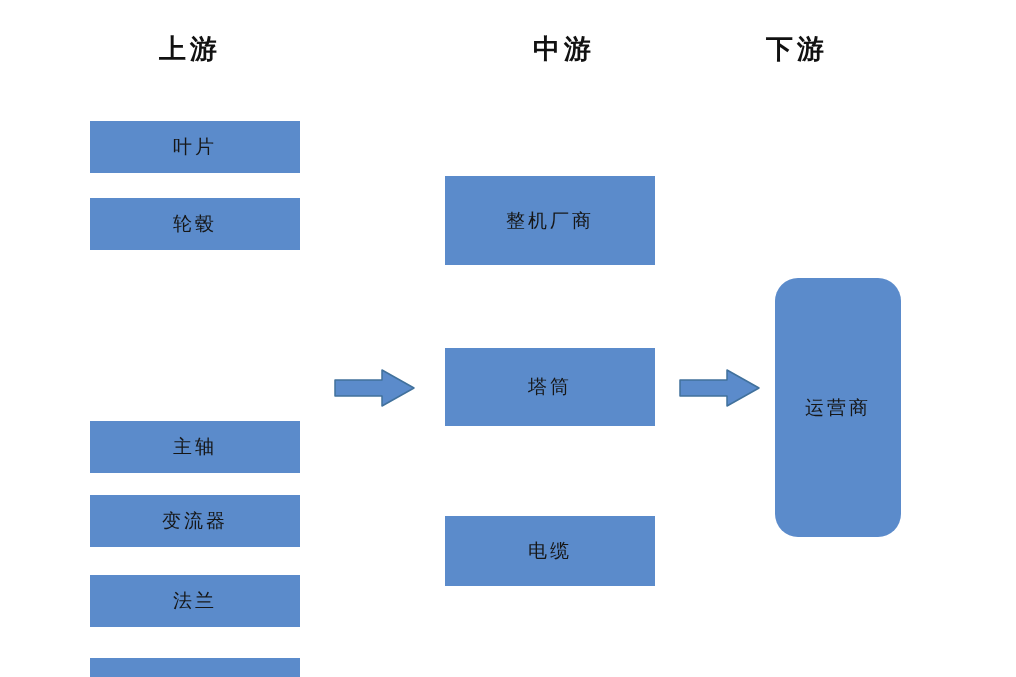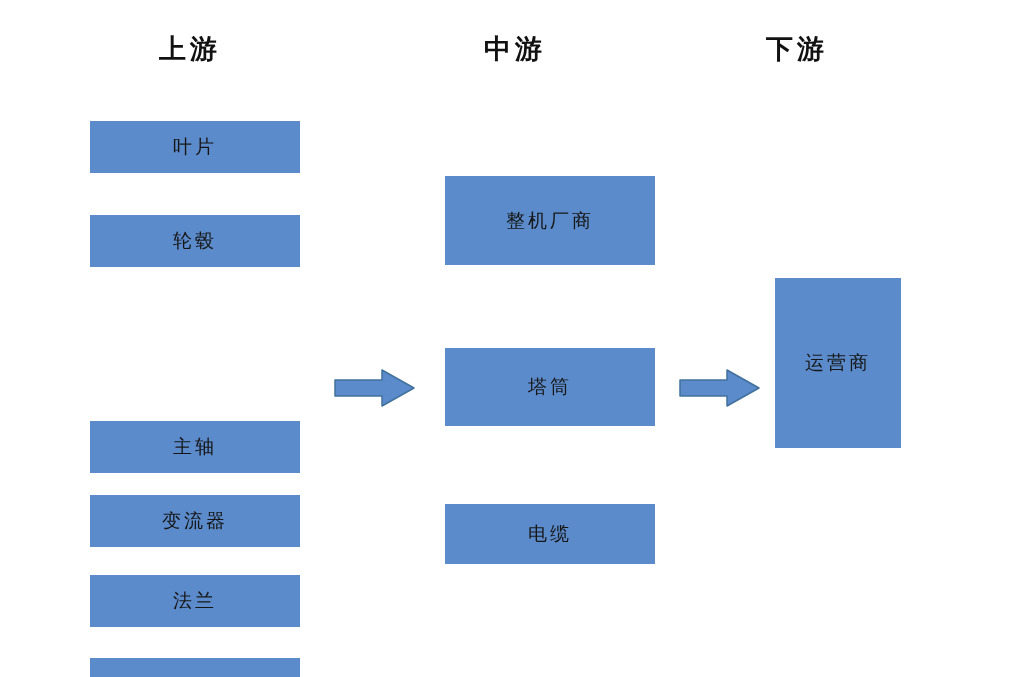--- a/index.html
+++ b/index.html
@@ -29,49 +29,49 @@
     display: flex;
     align-items: center;
     justify-content: center;
     font-size: 19px;
     letter-spacing: 3px;
     color: var(--text, #161616);
     white-space: nowrap;
   }
   .up   { left: 90px;  width: 210px; height: 52px; }
   .mid  { left: 445px; width: 210px; }
-  .down { left: 775px; width: 126px; height: 170px; }
+  .down { left: 775px; width: 126px; height: 259px; border-radius: 23px; }
   .partial { height: 19px; }
   .arrow { position: absolute; width: 82px; height: 40px; }
   .arrow polygon {
     fill: var(--arrow-fill, #5b8bcb);
     stroke: var(--arrow-border, #41719c);
     stroke-width: 1.5;
     stroke-linejoin: round;
   }
 </style>
 </head>
 <body>
 
 <div class="canvas">
 
   <div class="col-header" style="left:190px">上游</div>
-  <div class="col-header" style="left:515px">中游</div>
+  <div class="col-header" style="left:564px">中游</div>
   <div class="col-header" style="left:797px">下游</div>
 
   <div class="box up" style="top:121px">叶片</div>
-  <div class="box up" style="top:215px">轮毂</div>
+  <div class="box up" style="top:198px">轮毂</div>
   <div class="box up" style="top:495px">变流器</div>
   <div class="box up" style="top:421px">主轴</div>
   <div class="box up" style="top:575px">法兰</div>
   <div class="box up partial" style="top:658px"></div>
 
   <div class="box mid" style="top:348px; height:78px">塔筒</div>
   <div class="box mid" style="top:176px; height:89px">整机厂商</div>
-  <div class="box mid" style="top:504px; height:60px">电缆</div>
+  <div class="box mid" style="top:516px; height:70px">电缆</div>
 
   <div class="box down" style="top:278px">运营商</div>
 
   <svg class="arrow" style="left:334px; top:368px" viewBox="0 0 82 40" aria-hidden="true">
     <polygon points="1,12 48,12 48,2 80,20 48,38 48,28 1,28"></polygon>
   </svg>
   <svg class="arrow" style="left:679px; top:368px" viewBox="0 0 82 40" aria-hidden="true">
     <polygon points="1,12 48,12 48,2 80,20 48,38 48,28 1,28"></polygon>
   </svg>
 

